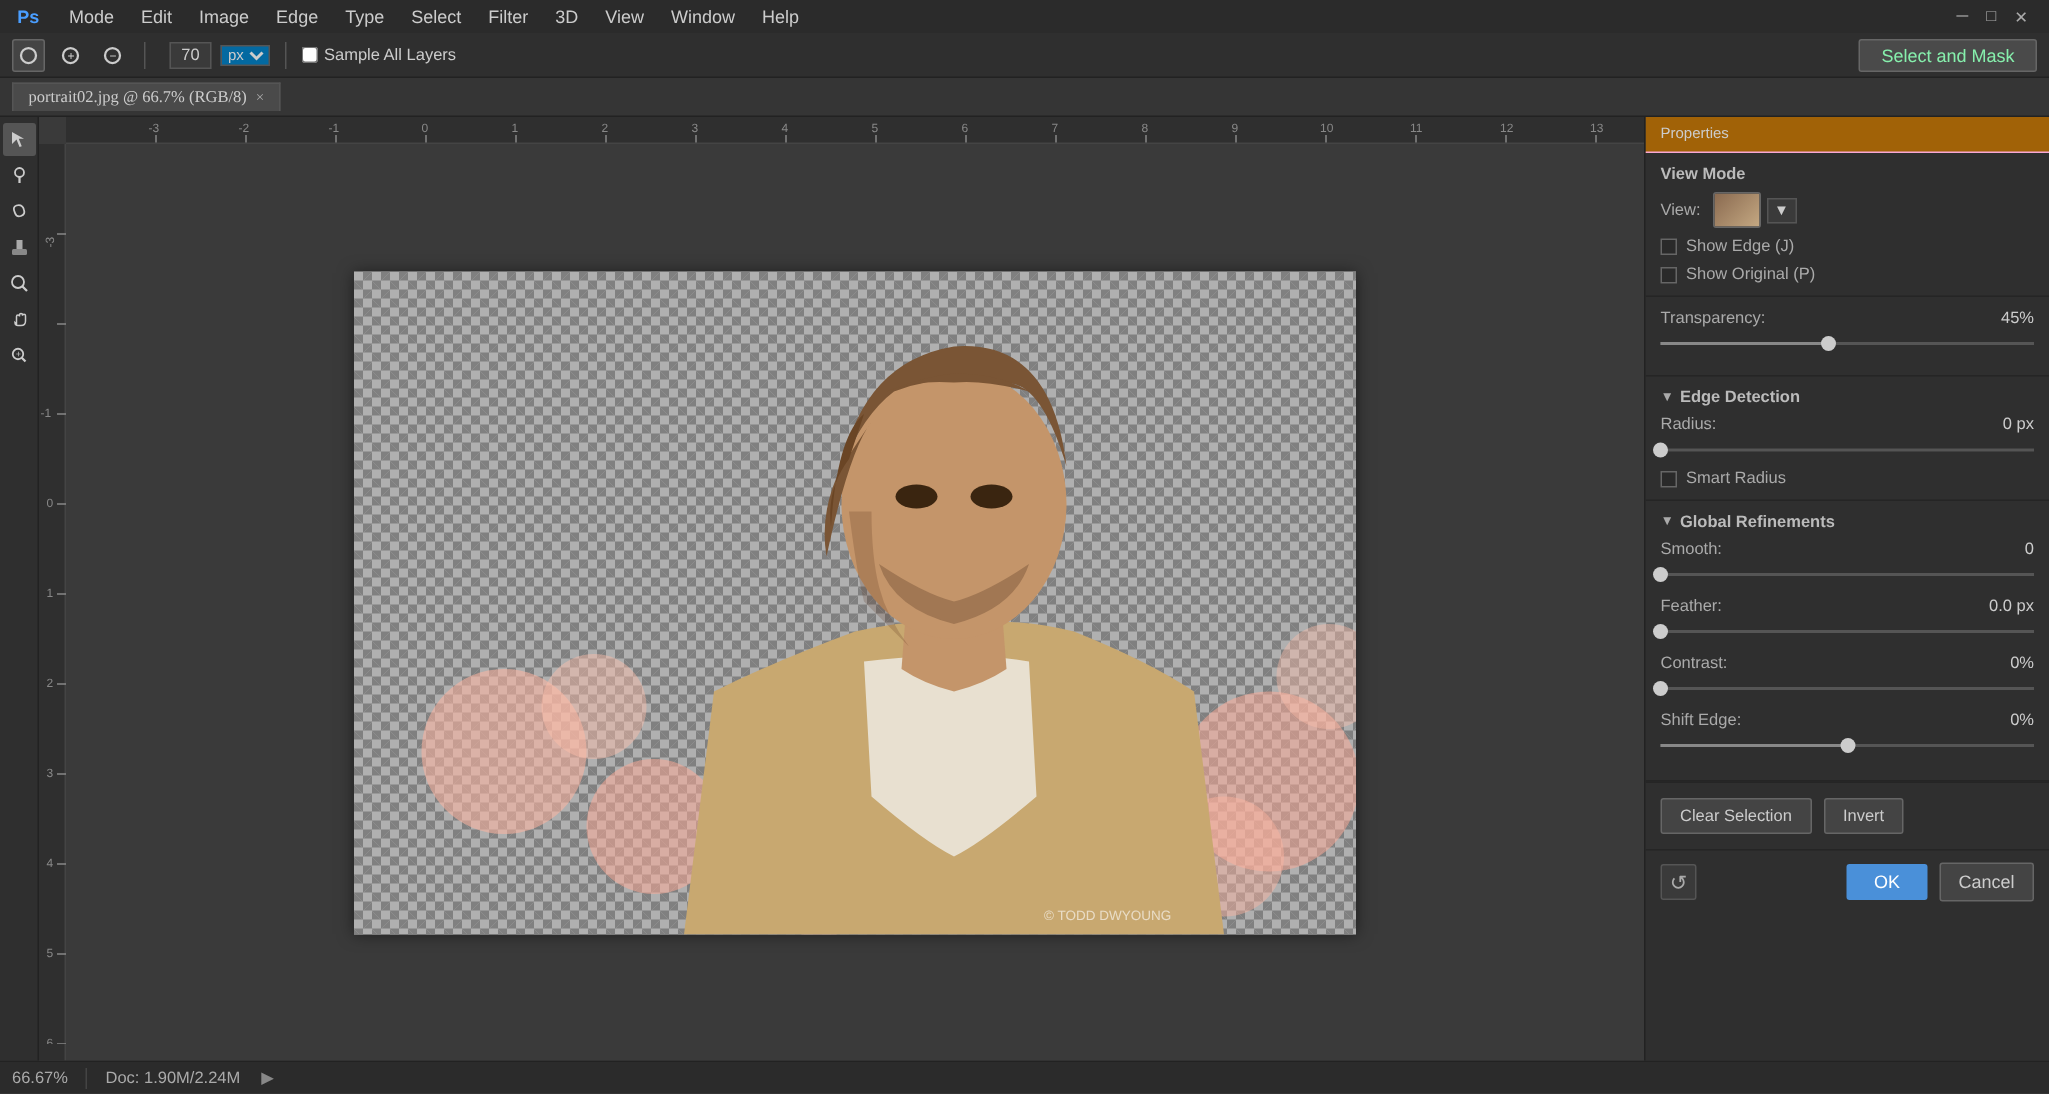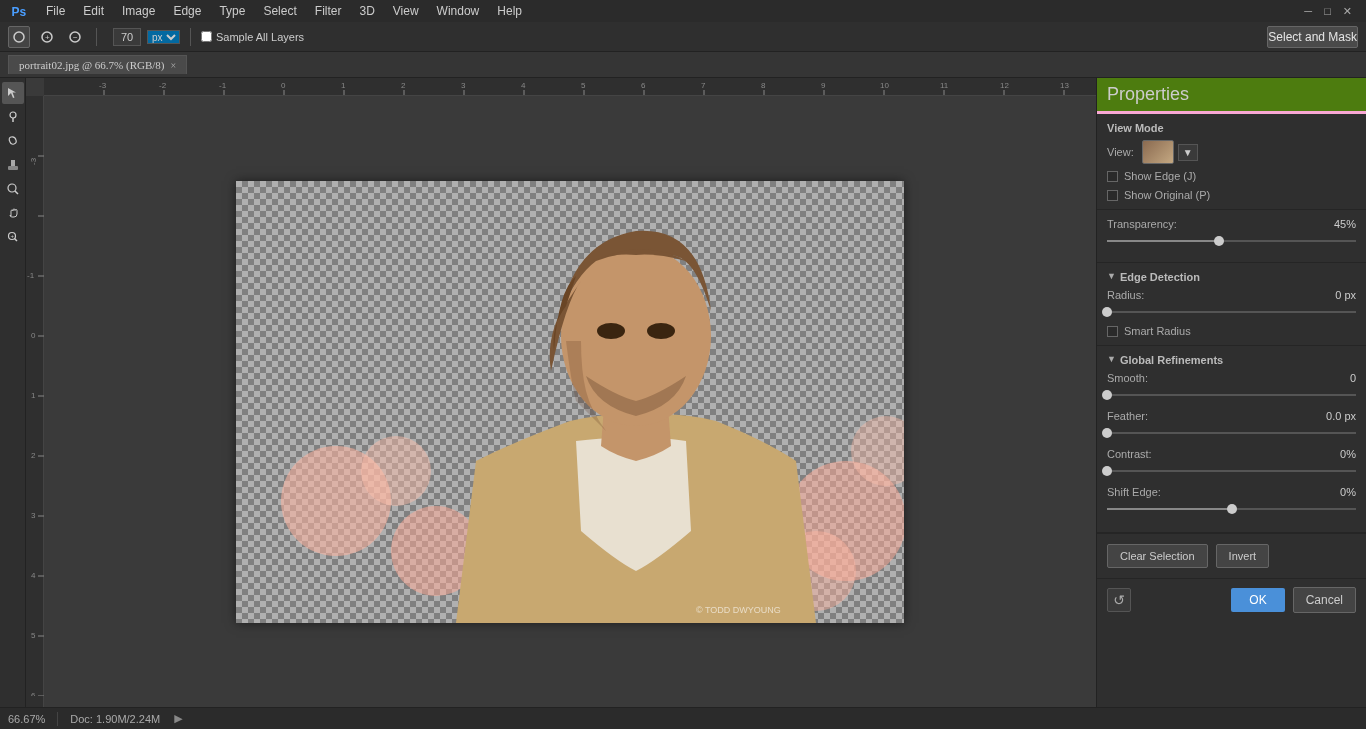--- a/index.html
+++ b/index.html
@@ -11,21 +11,21 @@
     .menubar-logo svg { width: 18px; height: 18px; }
     .menu-item { padding: 2px 8px; color: #ccc; font-size: 12px; cursor: pointer; }
 
     
     .toolbar { background: #2f2f2f; height: 30px; display: flex; align-items: center; padding: 0 8px; gap: 6px; border-bottom: 1px solid #222; }
     .toolbar-separator { width: 1px; height: 18px; background: #555; margin: 0 4px; }
     .toolbar-label { color: #ccc; font-size: 11px; }
     .toolbar-input { background: #3a3a3a; border: 1px solid #555; color: #ccc; width: 28px; height: 18px; text-align: center; font-size: 11px; }
     .toolbar-checkbox { display: flex; align-items: center; gap: 4px; font-size: 11px; color: #ccc; justify-content: space-between; }
     .toolbar-right { margin-left: auto; display: flex; align-items: center; }
-    .select-mask-btn { background: #4a4a4a; border: 1px solid #666; color: #e5e5e5; padding: 3px 0; font-size: 12px; cursor: pointer; border-radius: 2px; }
+    .select-mask-btn { background: #4a4a4a; border: 1px solid #666; color: #86efac; padding: 3px 14px; font-size: 12px; cursor: pointer; border-radius: 2px; }
 
     
     .tabbar { background: #353535; height: 26px; display: flex; align-items: center; padding: 0 8px; border-bottom: 1px solid #222; font-family: Liberation Serif, serif; }
     .tab { background: #4a4a4a; border: 1px solid #555; border-bottom: none; padding: 3px 10px; font-size: 11px; color: #ccc; display: flex; align-items: center; gap: 6px; cursor: pointer; }
     .tab-close { color: #aaa; font-size: 10px; cursor: pointer; }
 
     
     .main { display: flex; height: calc(729px - 22px - 30px - 26px - 22px); }
 
     
@@ -47,21 +47,21 @@
         linear-gradient(-45deg, #808080 25%, transparent 25%),
         linear-gradient(45deg, transparent 75%, #808080 75%),
         linear-gradient(-45deg, transparent 75%, #808080 75%);
       background-size: 12px 12px;
       background-position: 0 0, 0 6px, 6px -6px, -6px 0px;
       background-color: #b0b0b0;
     }
 
     
     .properties-panel { width: 270px; background: #2f2f2f; border-left: 1px solid #222; display: flex; flex-direction: column; overflow-y: auto; }
-    .panel-header { background: #4d7c0f; padding: 6px 10px; font-size: 18px; color: #ccc; border-bottom: 3px solid #f9a8d4; }
+    .panel-header { background: #a16207; padding: 6px 10px; font-size: 10px; color: #ccc; border-bottom: 1px solid #f9a8d4; }
     .panel-section { padding: 8px 10px; border-bottom: 1px solid #252525; }
     .section-title { font-size: 11px; color: #bbb; font-weight: bold; margin-bottom: 6px; display: flex; align-items: flex-start; gap: 4px; }
     .section-arrow { font-size: 9px; color: #aaa; }
 
     
     .view-mode-row { display: flex; align-items: center; gap: 8px; margin-bottom: 6px; }
     .view-label { font-size: 11px; color: #aaa; }
     .view-thumbnail { width: 32px; height: 24px; background: linear-gradient(135deg, #8a6a50, #c4a882); border: 1px solid #666; border-radius: 2px; }
     .view-dropdown { background: #3a3a3a; border: 1px solid #555; color: #ccc; padding: 2px 4px; font-size: 10px; cursor: pointer; display: flex; align-items: center; gap: 2px; }
     .view-options { display: flex; flex-direction: column; gap: 3px; }
@@ -99,21 +99,21 @@
   </style>
 </head>
 <body>
 
 <div class="menubar">
   <div class="menubar-logo">
     <svg viewBox="0 0 24 24" fill="#4a9eff">
         <text x="2" y="18" font-size="16" font-weight="bold" fill="#4a9eff">Ps</text>
       </svg>
   </div>
-  <span class="menu-item">File</span>
+  <span class="menu-item">Mode</span>
   <span class="menu-item">Edit</span>
   <span class="menu-item">Image</span>
   <span class="menu-item">Edge</span>
   <span class="menu-item">Type</span>
   <span class="menu-item">Select</span>
   <span class="menu-item">Filter</span>
   <span class="menu-item">3D</span>
   <span class="menu-item">View</span>
   <span class="menu-item">Window</span>
   <span class="menu-item">Help</span>

